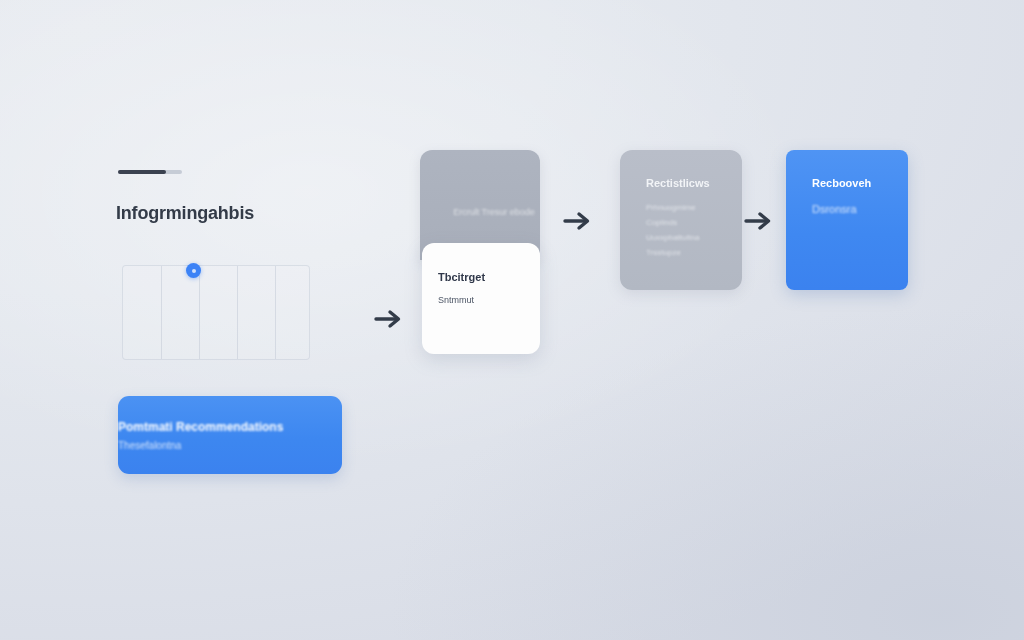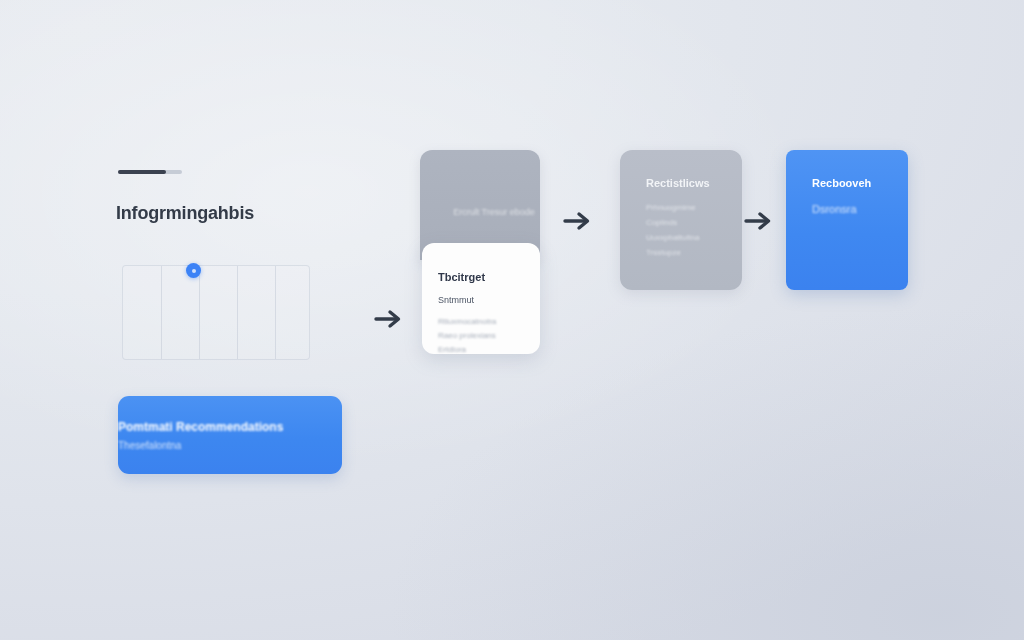--- a/index.html
+++ b/index.html
@@ -320,25 +320,20 @@
   </svg>
 </div>
 
 <div class="gray-card-back">
   <div class="gray-card-back-label">Ercrult Tresur ebode</div>
 </div>
 
 <div class="white-card">
   <div class="white-card-title">Tbcitrget</div>
   <div class="white-card-sub">Sntmmut</div>
-  <ul class="white-card-list">
-    <li>Rtluxmocatnotra</li>
-    <li>Raeo prolexians</li>
-    <li>Ertdlora</li>
-  </ul>
 </div>
 
 <div class="gray-card">
   <div class="gray-card-title">Rectistlicws</div>
   <ul class="gray-card-list">
     <li>Prhnuogmime</li>
     <li>Coplinds</li>
     <li>Uuxxpbattultna</li>
     <li>Trsstupze</li>
   </ul>

